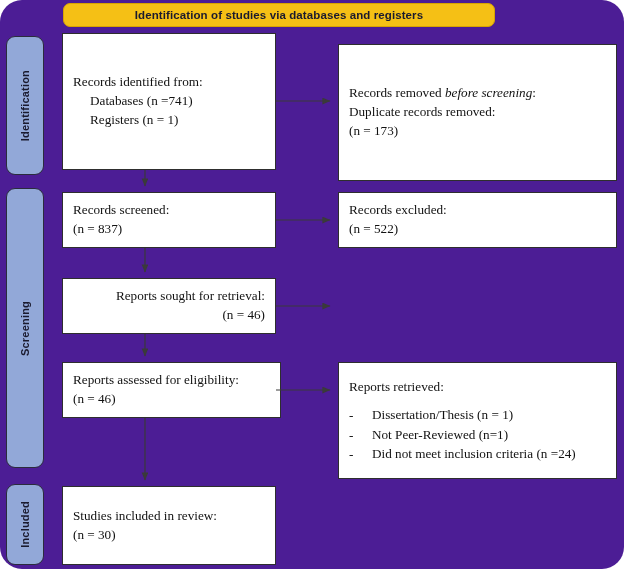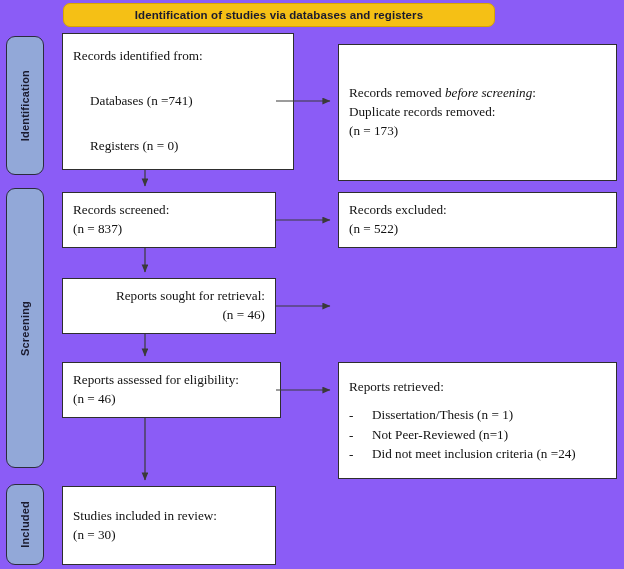--- a/index.html
+++ b/index.html
@@ -4,23 +4,24 @@
 <style>
   html, body {
     margin: 0;
     padding: 0;
     background: #ffffff;
   }
   #diagram {
     position: relative;
     width: 624px;
     height: 569px;
-    background: #8b5cf6;
+    background: #4c1d95;
     font-family: "Liberation Serif", "DejaVu Serif", serif;
     overflow: hidden;
+    border-radius: 22px;
   }
 
   
   .banner {
     position: absolute;
     left: 63px;
     top: 3px;
     width: 432px;
     height: 24px;
     background: #F5C015;
@@ -91,21 +92,21 @@
   .bullet-row {
     display: flex;
     font-size: 13.2px;
     line-height: 1.46;
     color: #111111;
     white-space: nowrap;
   }
   .bullet-dash { width: 23px; flex: 0 0 23px; }
 
   
-  #box-identified  { left: 62px; top: 33px;  width: 232px; height: 137px; gap: 26px; }
+  #box-identified  { left: 62px; top: 33px;  width: 214px; height: 137px; }
   #box-screened    { left: 62px; top: 192px; width: 214px; height: 56px; }
   #box-sought      { left: 62px; top: 278px; width: 214px; height: 56px; align-items: flex-end; }
   #box-assessed    { left: 62px; top: 362px; width: 219px; height: 56px; }
   #box-included    { left: 62px; top: 486px; width: 214px; height: 79px; }
 
   
   #box-removed     { left: 338px; top: 33px;  width: 279px; height: 137px; margin-top: 11px; }
   #box-excluded1   { left: 338px; top: 192px; width: 279px; height: 56px; }
   #box-notretr     { left: 338px; top: 278px; width: 279px; height: 56px; }
   #box-excluded2   { left: 338px; top: 362px; width: 279px; height: 117px; }
@@ -129,21 +130,21 @@
   <div class="pill" id="pill-screening">
     <span class="pill-label">Screening</span>
   </div>
   <div class="pill" id="pill-included">
     <span class="pill-label">Included</span>
   </div>
 
   <div class="box" id="box-identified">
     <p>Records identified from:</p>
     <p class="indent">Databases (n =741)</p>
-    <p class="indent">Registers (n = 0)</p>
+    <p class="indent">Registers (n = 1)</p>
   </div>
 
   <div class="box" id="box-removed">
     <p><span>Records removed </span><span class="ital">before screening</span><span>:</span></p>
     <p>Duplicate records removed:</p>
     <p>(n = 173)</p>
   </div>
 
   <div class="box" id="box-screened">
     <p>Records screened:</p>

